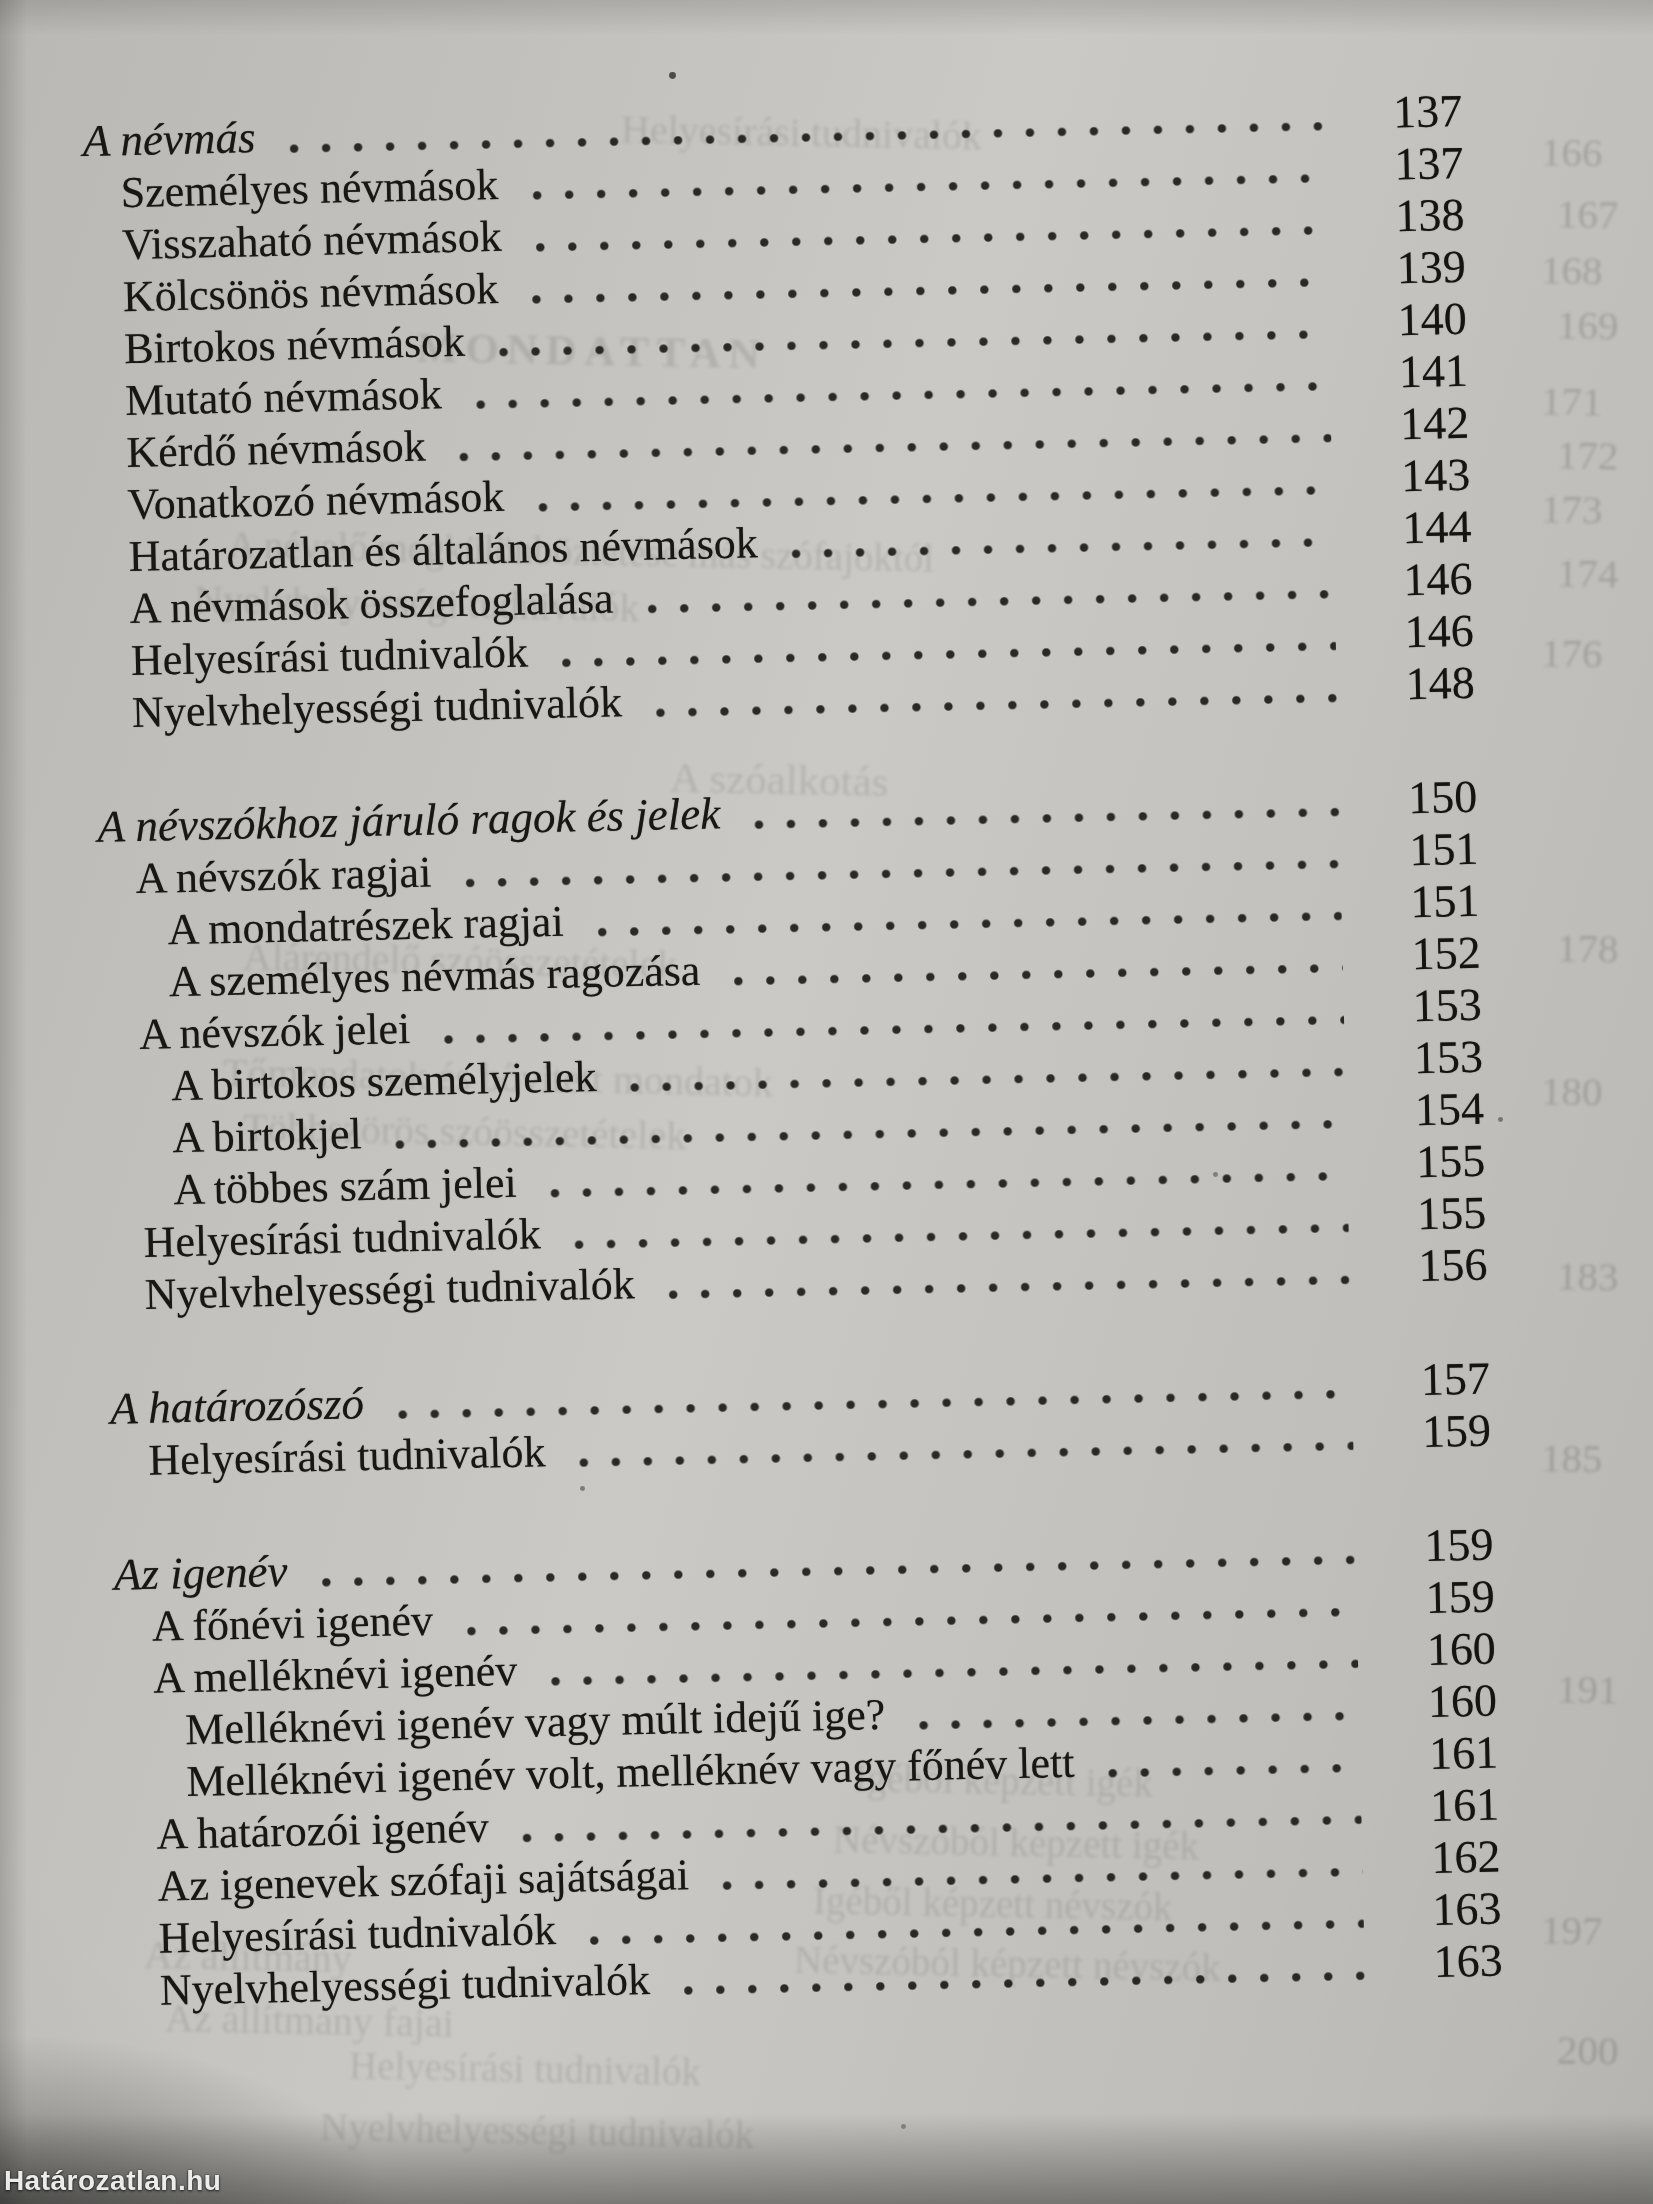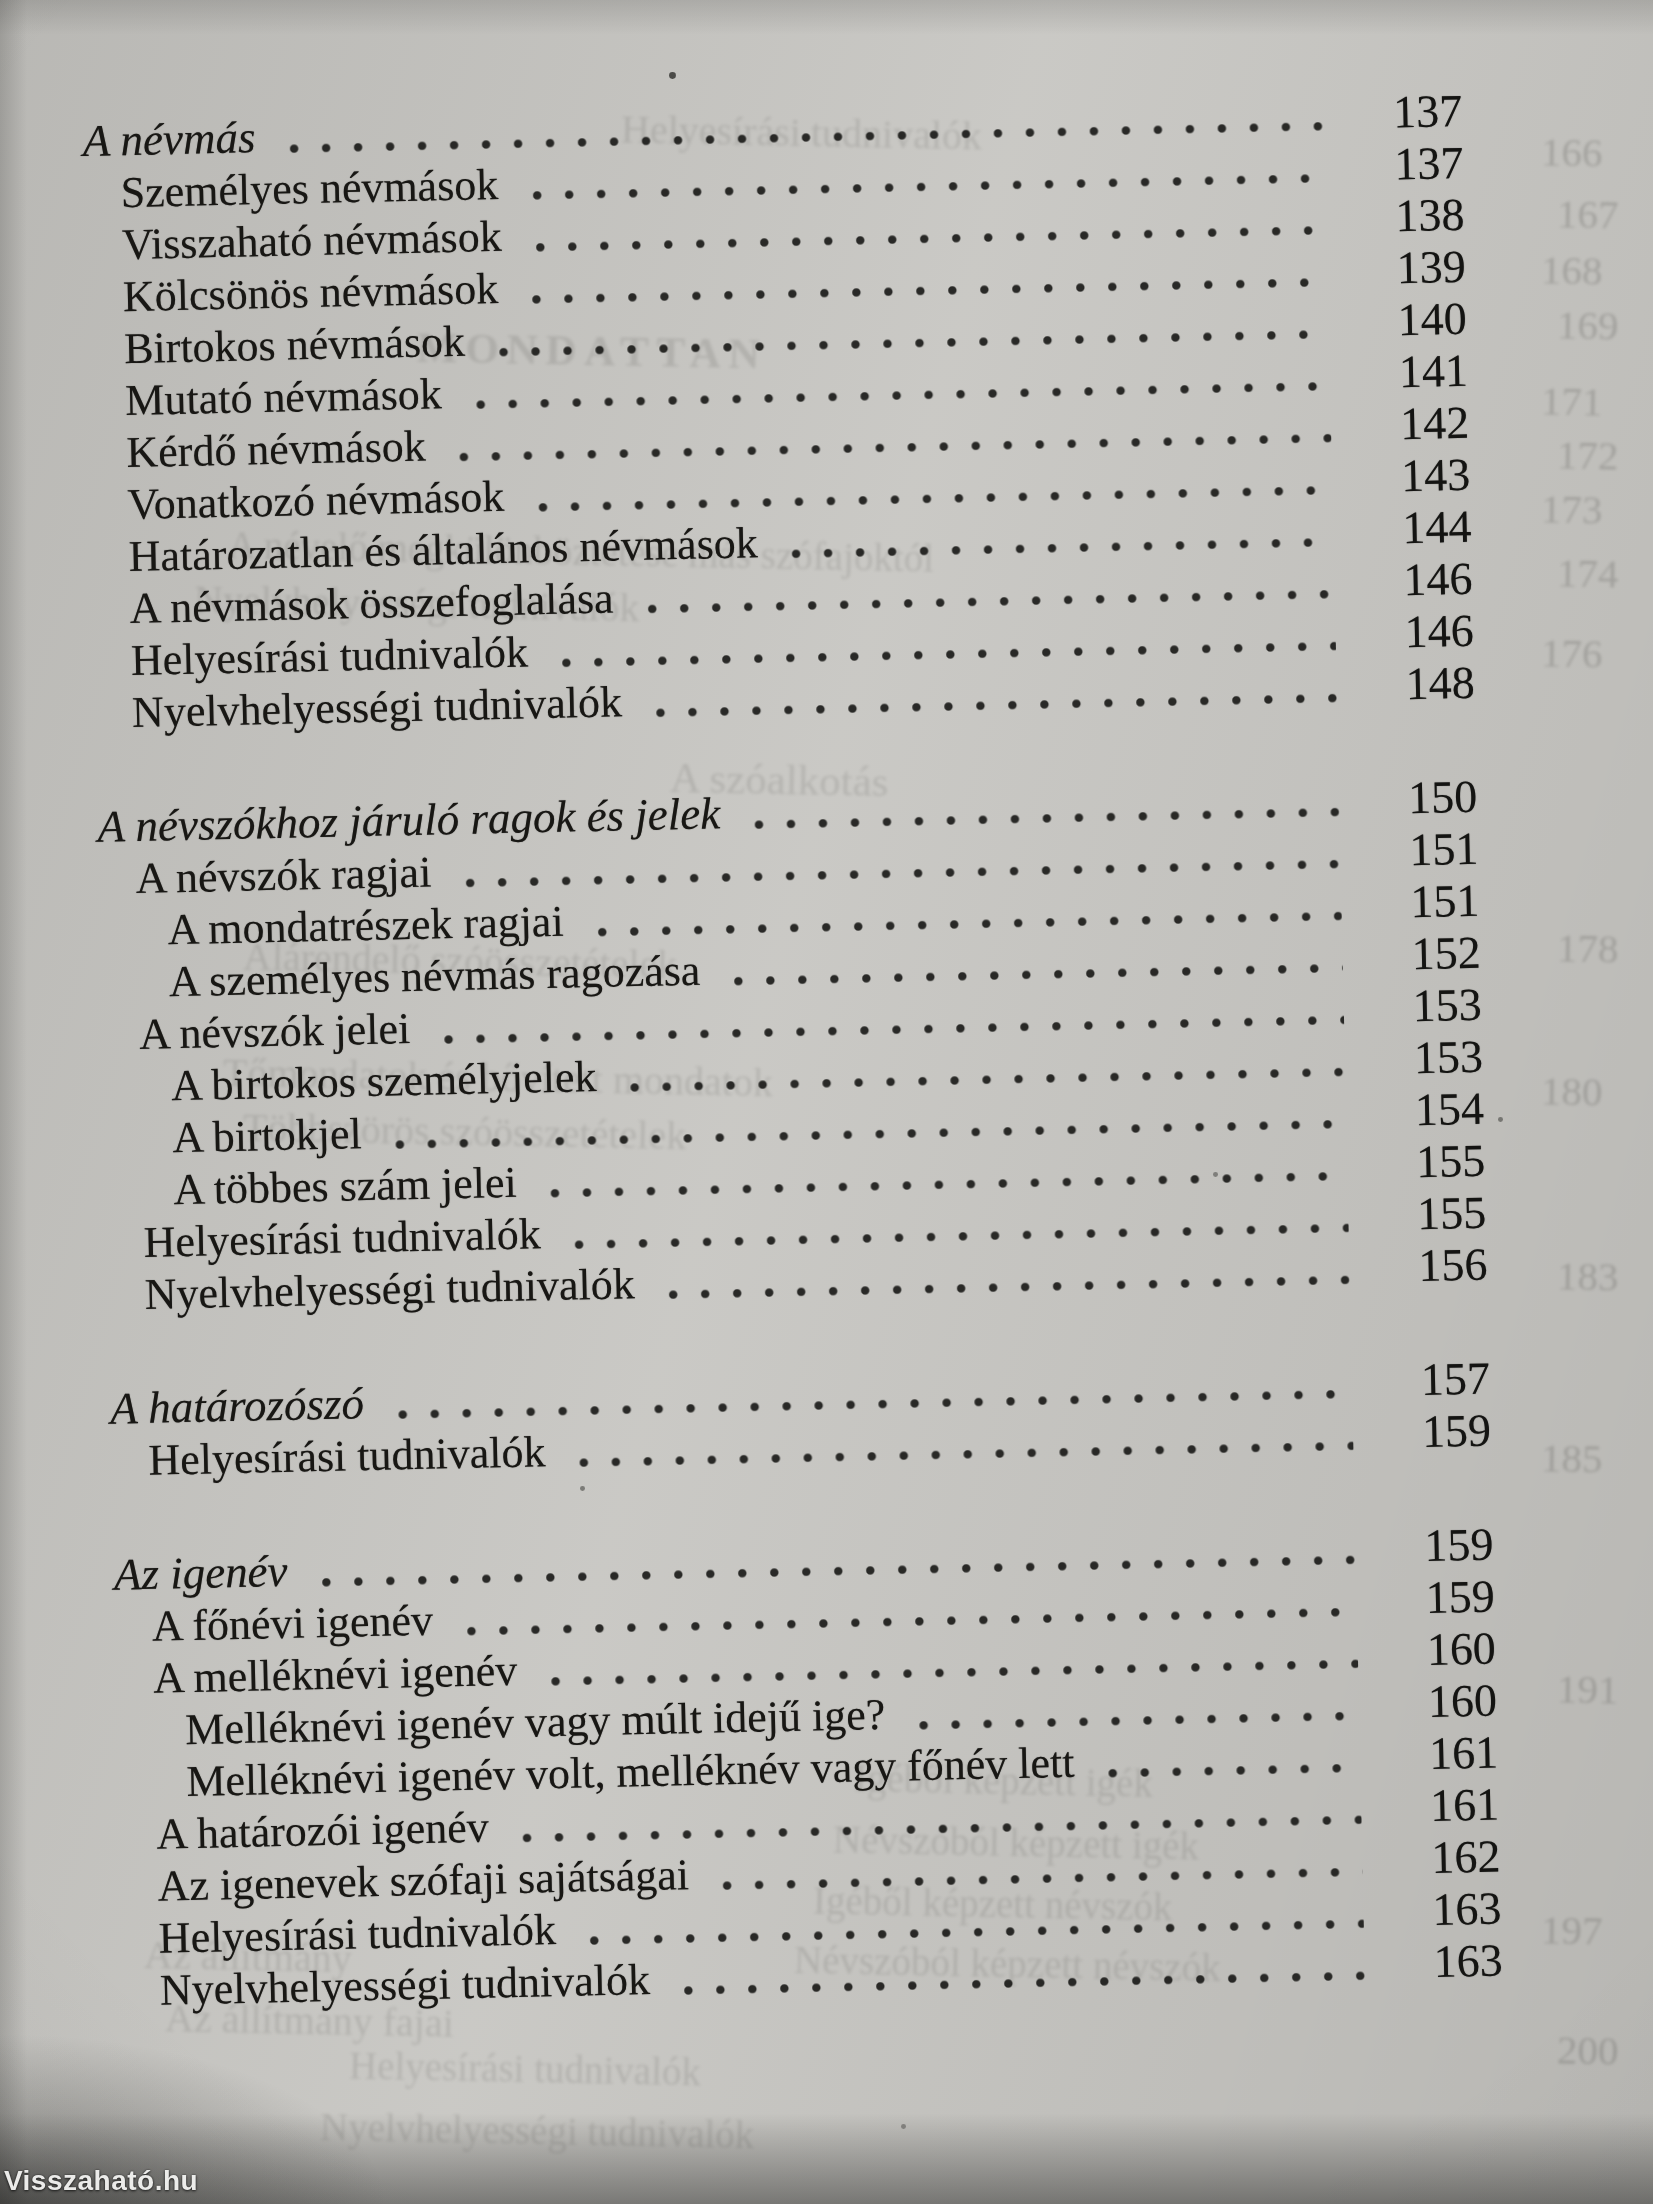--- a/index.html
+++ b/index.html
@@ -314,15 +314,15 @@
       </div>
     </div>
 
   <div class="vignette"></div>
   <div class="edge-top"></div>
   <div class="edge-left"></div>
   <div class="edge-bottom"></div>
   <div class="edge-bottom-left"></div>
   <div class="specks"></div>
 
-  <div class="watermark">Visszaható.hu</div>
+  <div class="watermark">Határozatlan.hu</div>
 </div>
 
 
 </body></html>

